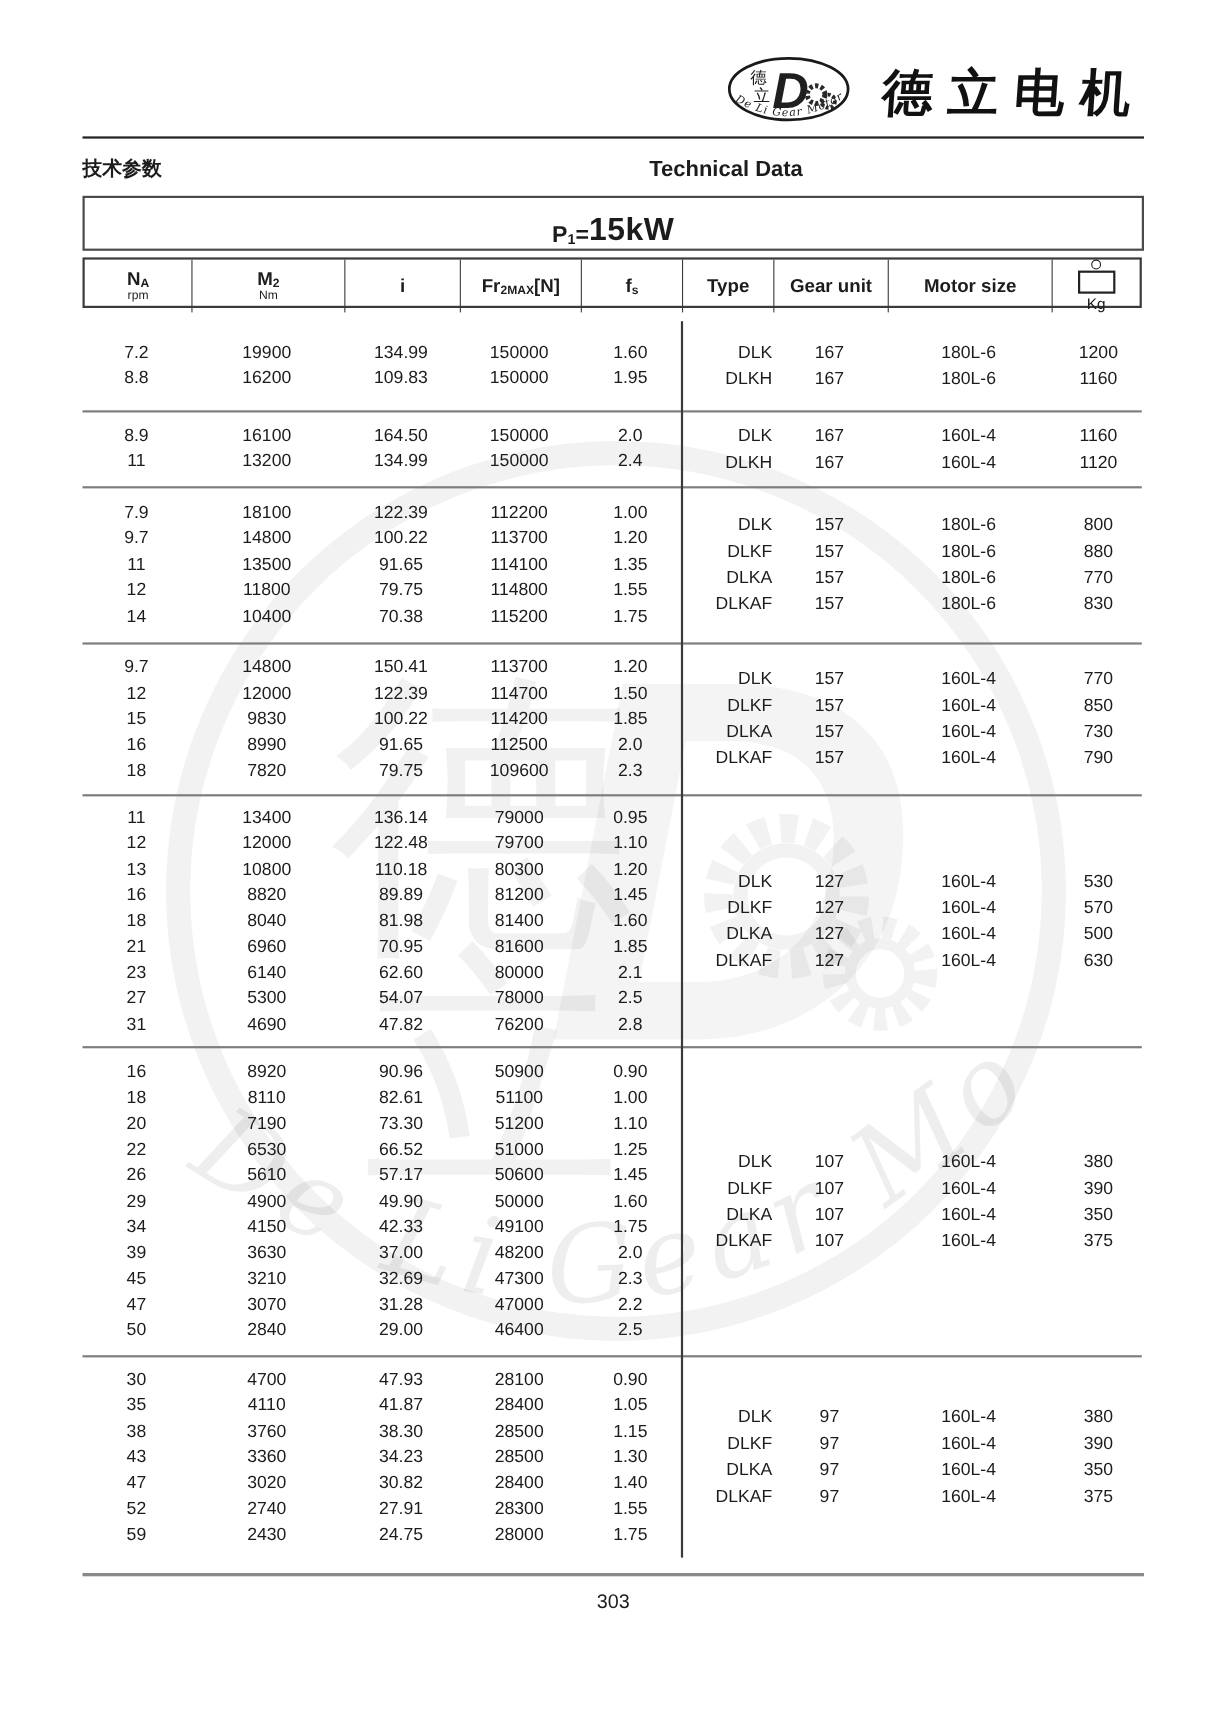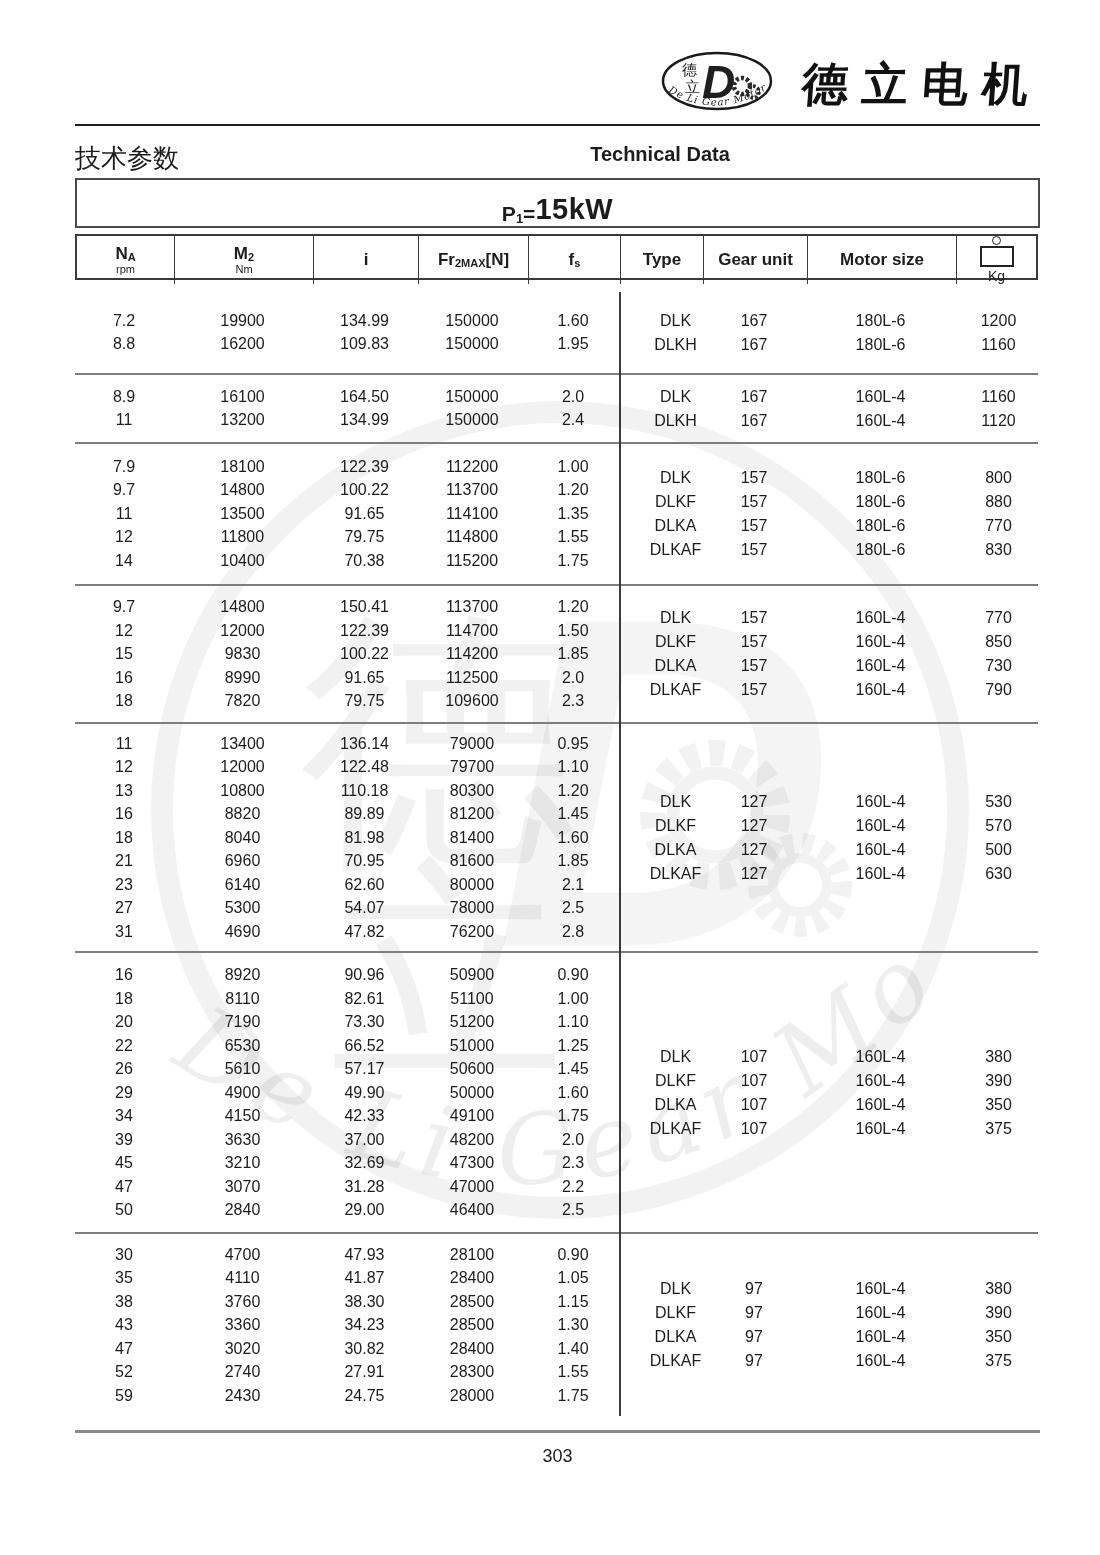--- a/index.html
+++ b/index.html
@@ -8,21 +8,21 @@
   .wm{position:absolute;left:0;top:0;z-index:0;}
   .layer{position:absolute;inset:0;z-index:1;}
 
   
   .brand{position:absolute;top:48px;right:58px;display:flex;align-items:center;gap:22px;}
   .brand-name{font-family:"DejaVu Serif",serif;font-weight:bold;font-size:46px;
               letter-spacing:14px;color:#111;white-space:nowrap;transform:skewX(-4deg);}
   .rule-top{position:absolute;left:75px;top:124px;width:965px;height:2px;background:#1f1f1f;}
 
   
-  .title-cn{position:absolute;left:75px;top:141px;font-size:26px;font-weight:normal;}
+  .title-cn{position:absolute;left:75px;top:141px;font-size:18px;font-weight:bold;}
   .title-en{position:absolute;left:495px;top:143px;width:330px;text-align:center;font-size:20px;font-weight:bold;}
 
   
   .power-box{position:absolute;left:75px;top:178px;width:961px;height:46px;border:2px solid #4a4a4a;
              display:flex;align-items:flex-end;justify-content:center;}
   .p-small{font-size:21px;font-weight:bold;}
   .p-small sub{font-size:13px;vertical-align:baseline;position:relative;top:2px;}
   .p-big{font-size:29px;font-weight:bold;letter-spacing:0.5px;}
 
   
@@ -42,21 +42,21 @@
   
   .tbody{position:absolute;left:75px;top:292px;width:963px;}
   .vline{position:absolute;left:544px;top:0;height:100%;width:1.5px;background:#3a3a3a;}
   .group{display:flex;position:relative;}
   .g-left{width:544px;}
   .g-right{width:419px;display:flex;flex-direction:column;justify-content:center;}
   .drow{display:grid;grid-template-columns:98px 139px 105px 110px 92px;height:23.5px;align-items:center;}
   .dcell{text-align:center;font-size:16px;}
   .trow{display:grid;grid-template-columns:83px 104px 149px 87px;height:24px;align-items:center;}
   .tcell{text-align:center;font-size:16px;}
-  .tcell.type{text-align:center;padding-left:30px;}
+  .tcell.type{text-align:right;padding-left:30px;}
   .g0{padding:17px 0 16px;}
   .g1{padding:10px 0 9px;}
   .g2{padding:11px 0 11px;}
   .g3{padding:10px 0 9px;}
   .g4{padding:8px 0 7px;}
   .g5{padding:11px 0 10px;}
   .g6{padding:9px 0 8px;}
   .gsep{height:2px;background:#7e7e7e;}
 
   .rule-bottom{position:absolute;left:75px;top:1430px;width:965px;height:3px;background:#8a8a8a;}

